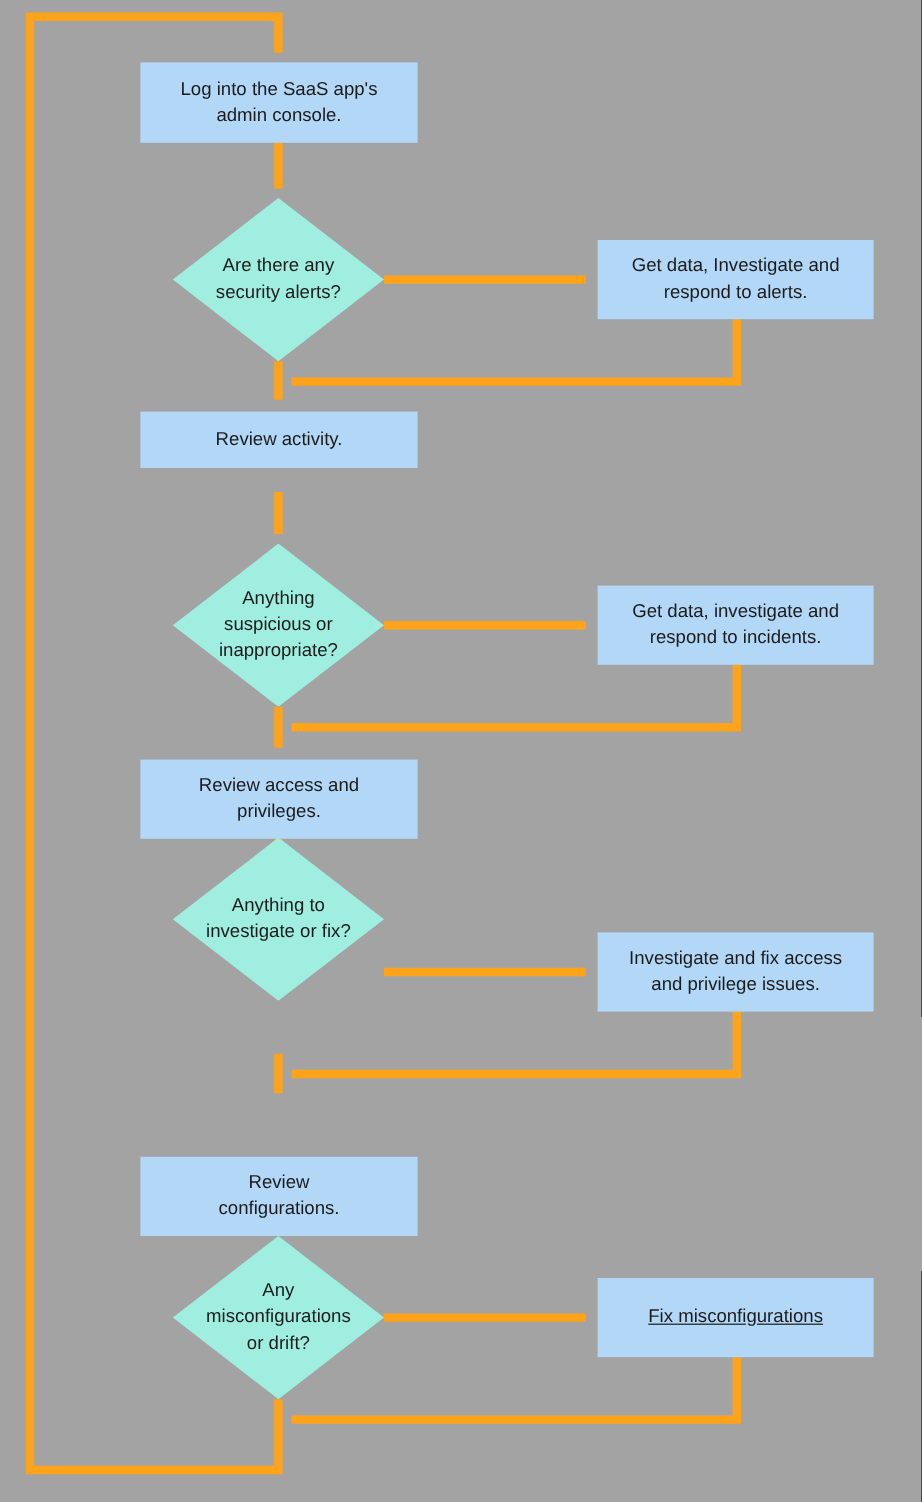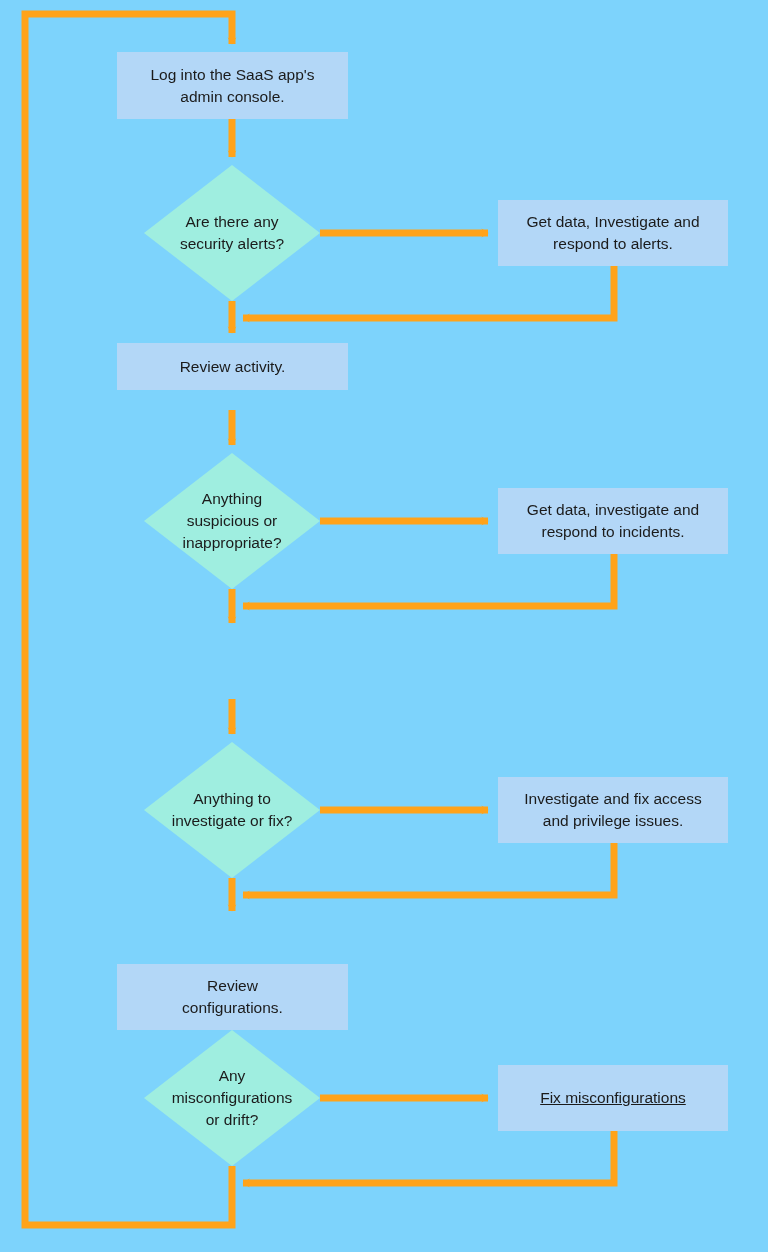--- a/index.html
+++ b/index.html
@@ -11,21 +11,21 @@
   body {
     width: 768px;
     height: 1252px;
     overflow: hidden;
     font-family: "Liberation Sans", sans-serif;
   }
   #canvas {
     position: relative;
     width: 768px;
     height: 1252px;
-    background: #7dd3fc;
+    background: #a3a3a3;
   }
   svg#edges {
     position: absolute;
     left: 0;
     top: 0;
     width: 768px;
     height: 1252px;
     overflow: visible;
   }
   .node {
@@ -148,22 +148,26 @@
     <span class="label">Anything
 suspicious or
 inappropriate?</span>
   </div>
 
   <div class="node process" style="left:498px; top:488px; width:230px; height:66px;">
     <span class="label">Get data, investigate and
 respond to incidents.</span>
   </div>
 
+  <div class="node process" style="left:117px; top:633px; width:231px; height:66px;">
+    <span class="label">Review access and
+privileges.</span>
+  </div>
 
-  <div class="node decision" style="left:144px; top:742px; width:176px; height:136px;text-align:center;">
+  <div class="node decision" style="left:144px; top:698px; width:176px; height:136px;text-align:center;">
     <span class="diamond-shape"></span>
     <span class="label">Anything to
 investigate or fix?</span>
   </div>
 
   <div class="node process" style="left:498px; top:777px; width:230px; height:66px;">
     <span class="label">Investigate and fix access
 and privilege issues.</span>
   </div>
 

